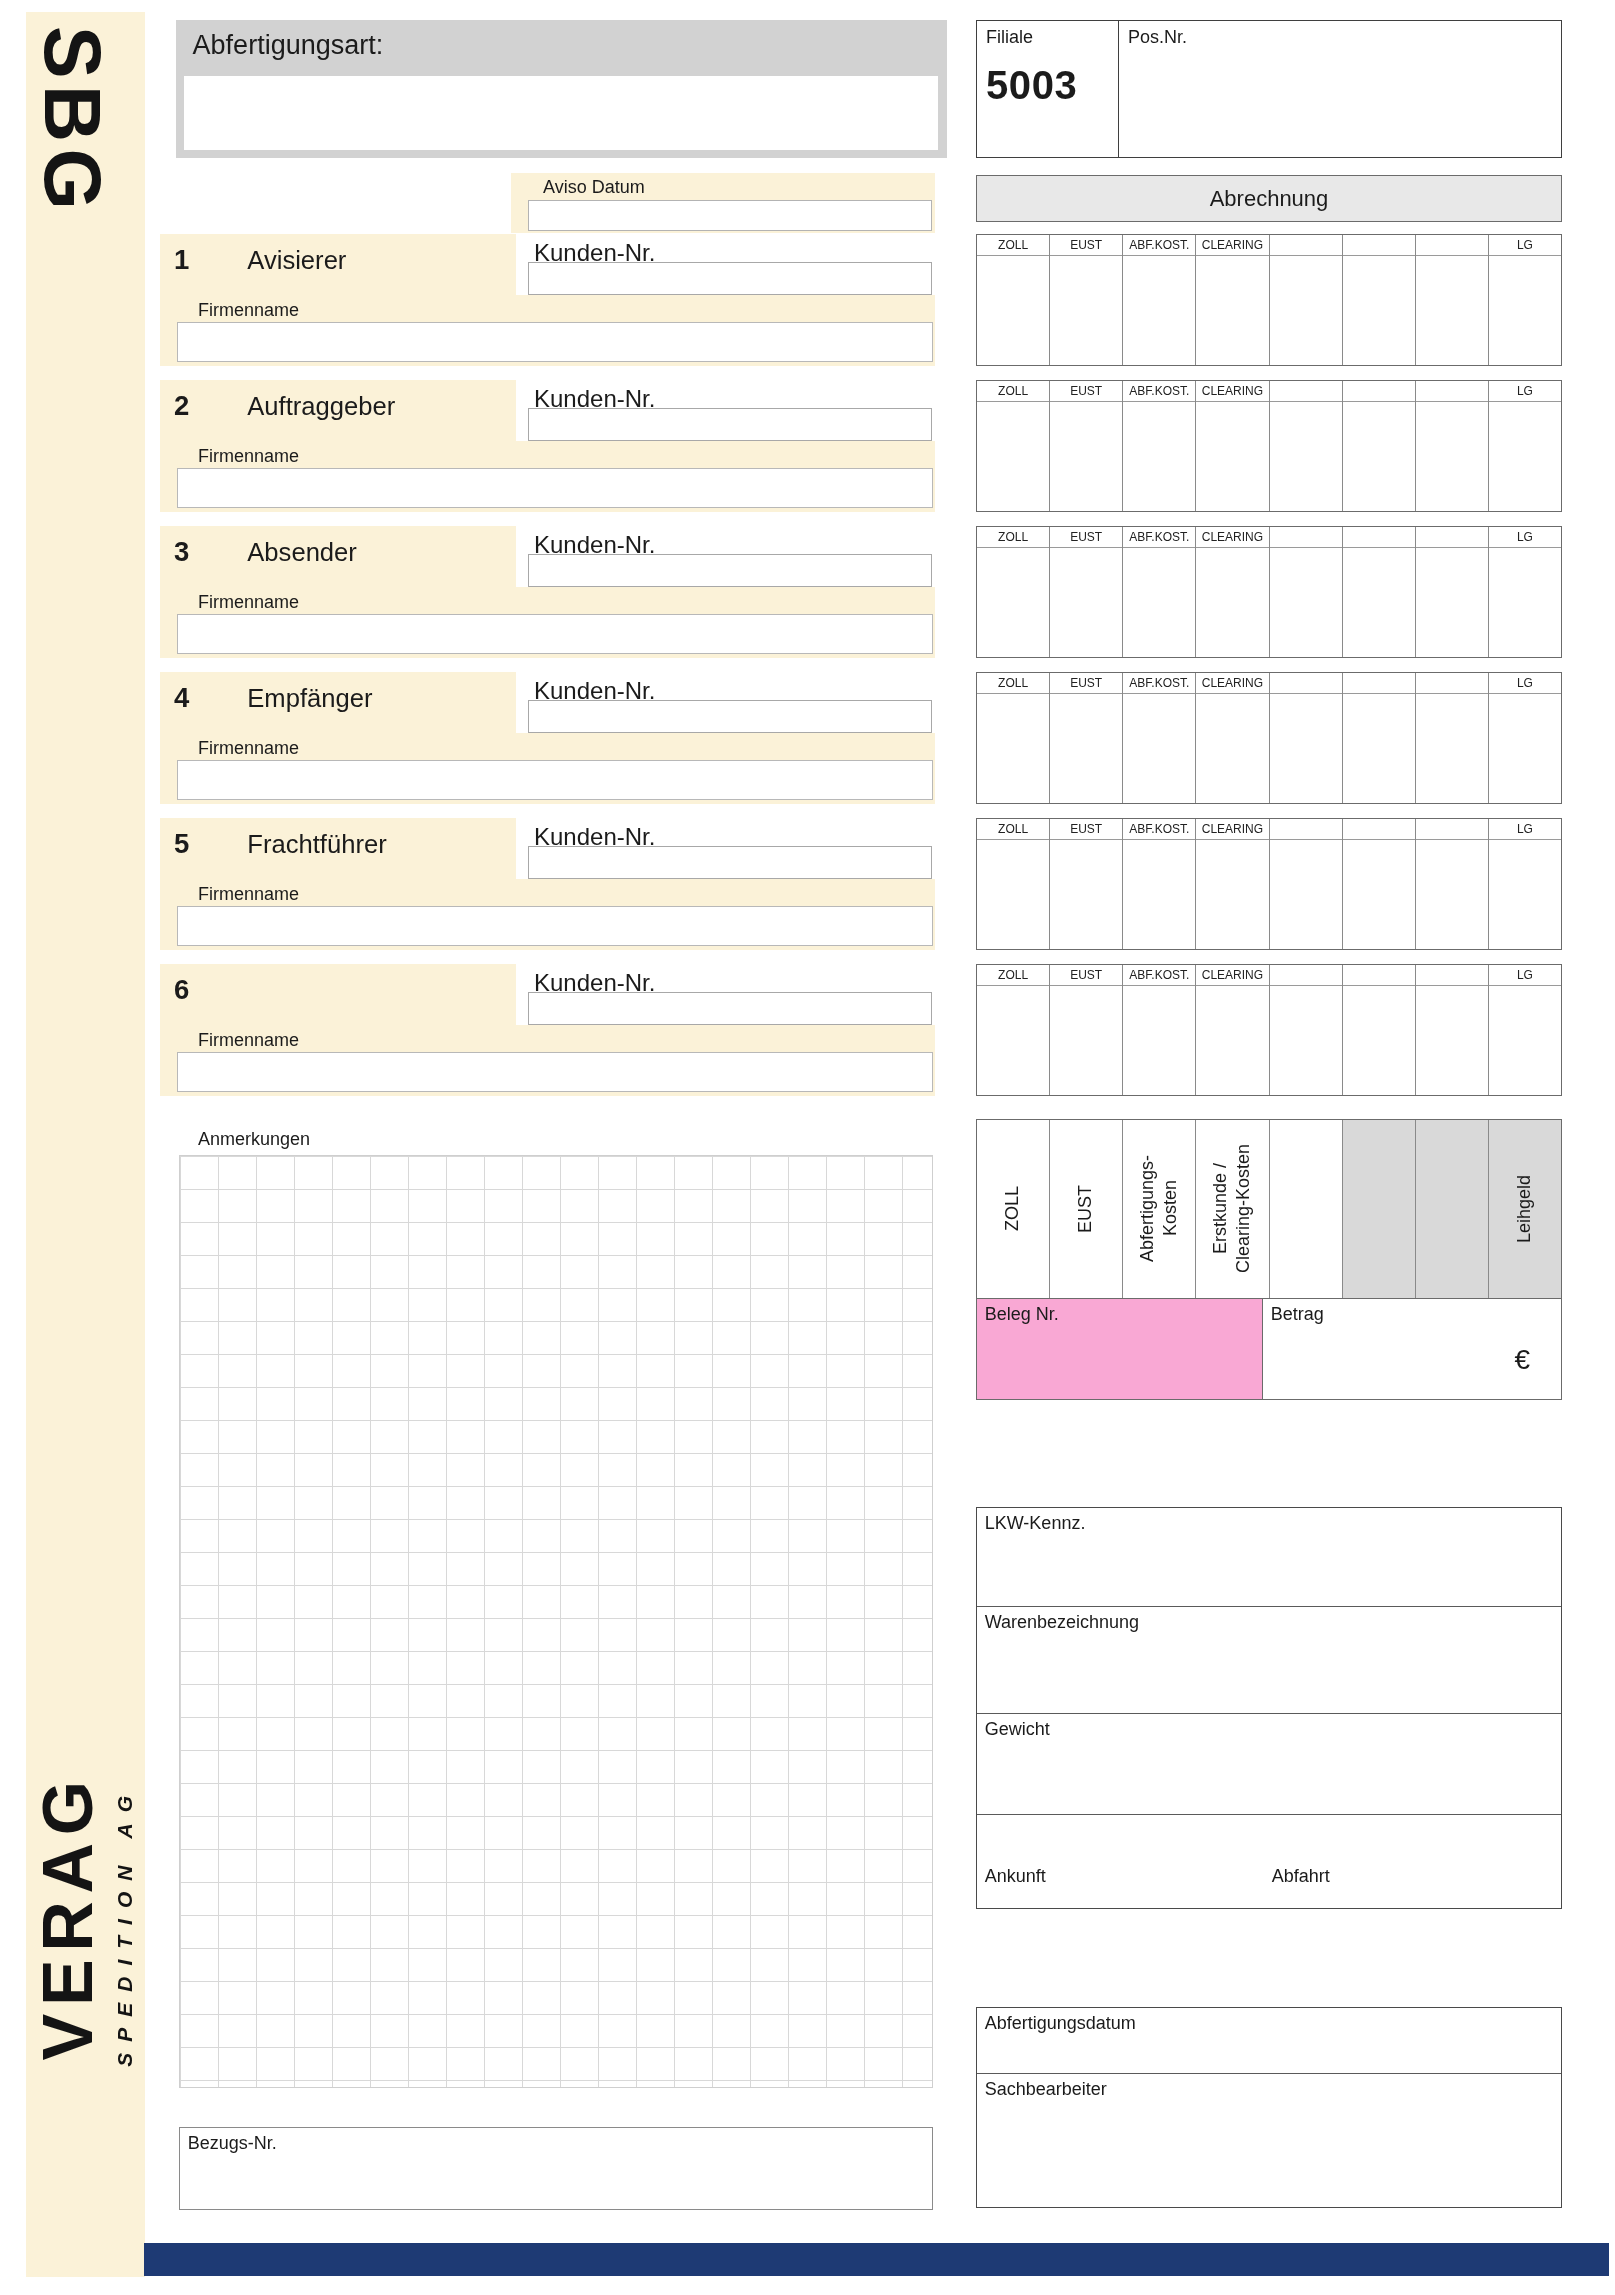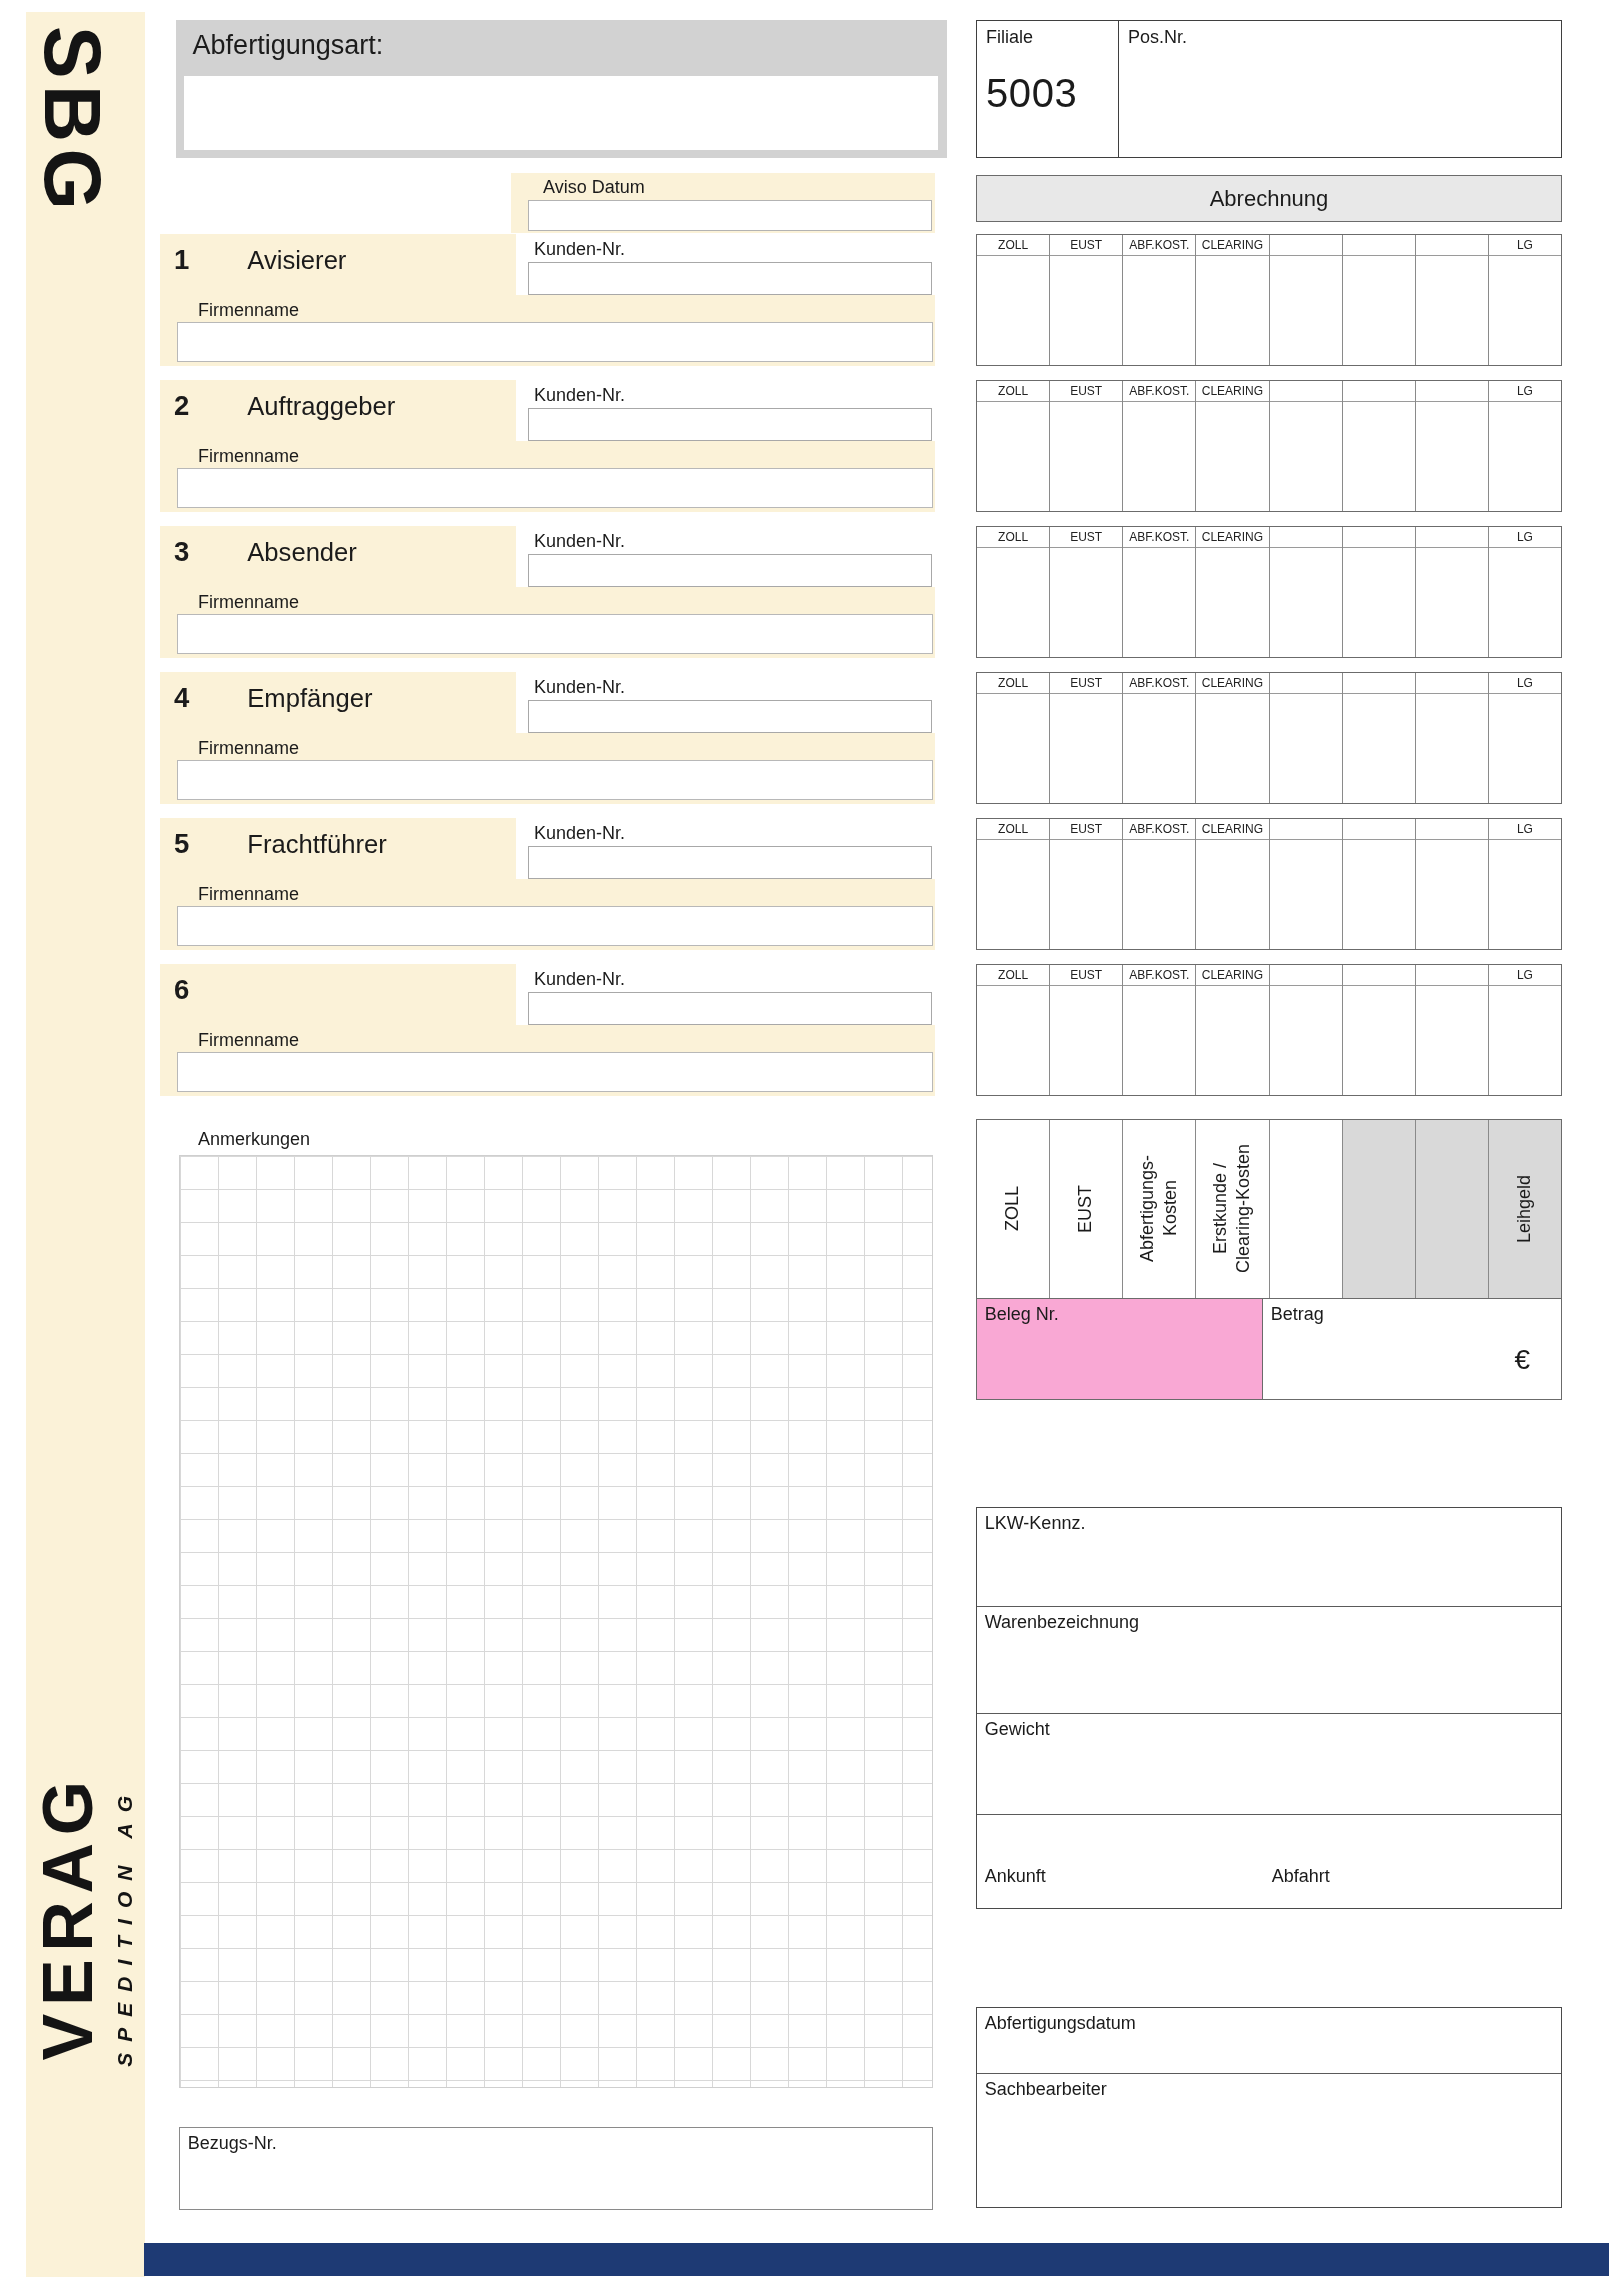--- a/index.html
+++ b/index.html
@@ -19,38 +19,38 @@
   .logo-verag-sub { left:113px; top:1785px; writing-mode:vertical-rl; transform:rotate(180deg);
                     font-size:21px; font-weight:700; font-style:italic; letter-spacing:11px; color:#141414; }
 
   
   .abf-box { left:176px; top:20px; width:771px; height:138px; background:var(--gray-header,#d2d2d2); }
   .abf-label { position:absolute; left:16.6px; top:10.2px; font-size:27px; }
   .abf-input { position:absolute; left:7.7px; top:56px; width:754px; height:74px; background:#fff; }
 
   .filiale-box { left:976px; top:20px; width:586px; height:138px; border:1.9px solid #3f3f3f; background:#fff; display:flex; }
   .filiale-cell { width:142px; border-right:1.9px solid #3f3f3f; padding:6.4px 9px; position:relative; }
-  .filiale-value { font-size:40px; font-weight:400; margin-top:23px; letter-spacing:0.6px; }
+  .filiale-value { font-size:40px; font-weight:700; margin-top:15px; letter-spacing:0.6px; }
   .posnr-cell { flex:1; padding:6.4px 9px; }
 
   .lbl { font-size:18px; color:#1b1b1b; }
 
   
   .aviso-block { left:511px; top:173px; width:424px; height:60px; background:var(--cream,#fbf2d8); }
   .aviso-label { position:absolute; left:32px; top:3.8px; font-size:18px; }
   .aviso-input { position:absolute; left:16.6px; top:27px; width:404px; height:31px; background:#fff; border:1.3px solid #b3b3b3; }
 
   
   .sections { left:160px; top:234px; width:775px; }
   .section { position:relative; width:775px; height:132px; margin-bottom:14px; background:var(--cream,#fbf2d8); }
   .section .corner { position:absolute; left:356px; top:0; right:0; height:61px; background:#fff; }
   .sec-title { position:absolute; left:14px; top:10.2px; display:flex; gap:18px; align-items:baseline; }
   .sec-num { font-weight:700; font-size:27.5px; }
   .sec-name { font-size:25.6px;margin-left:40px; }
-  .kn-label { position:absolute; left:374px; top:5.1px; font-size:18px; }
+  .kn-label { position:absolute; left:374px; top:5.1px; font-size:24px; }
   .kn-input { position:absolute; left:368px; top:28px; width:404px; height:33px; background:#fff; border:1.3px solid #a8a8a8; }
   .fn-label { position:absolute; left:38px; top:66px; font-size:18px; }
   .fn-input { position:absolute; left:16.6px; top:88px; width:756px; height:40px; background:#fff; border:1.3px solid #b8b8b8; }
 
   
   .ab-header { left:976px; top:175px; width:586px; height:47px; background:#e8e8e8; border:1.3px solid #6b6b6b;
                display:flex; align-items:center; justify-content:center; font-size:22px; }
   .ab-table { left:976px; top:234px; width:586px; }
   .ab-row { height:132px; margin-bottom:14px; border:1.3px solid #6b6b6b; display:flex; background:#fff; }
   .ab-cell { flex:1; position:relative; }

